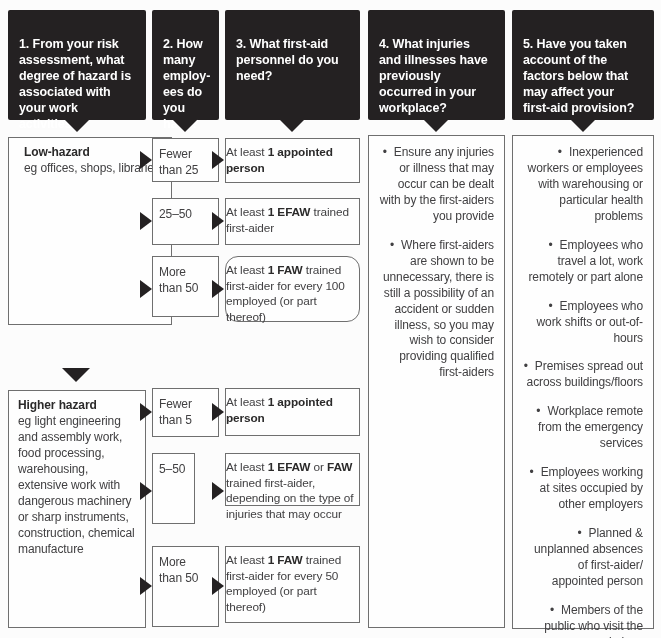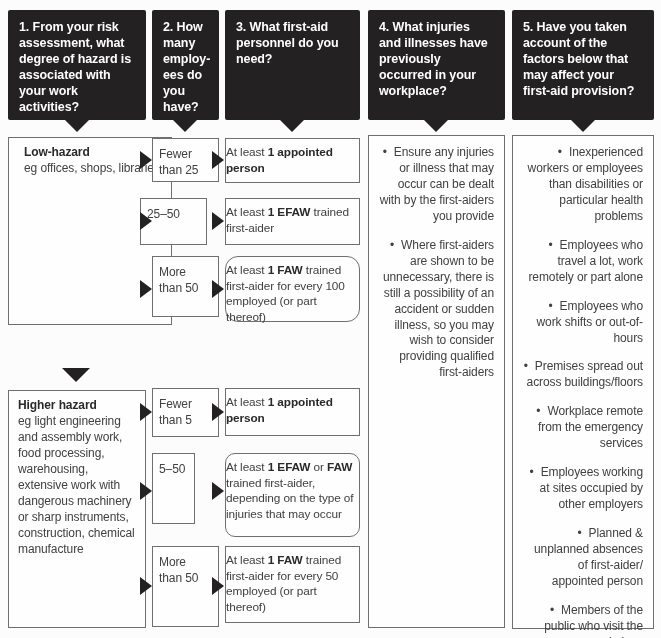--- a/index.html
+++ b/index.html
@@ -13,21 +13,21 @@
   *{margin:0;padding:0;box-sizing:border-box;}
   html,body{background:#ffffff;}
   body{font-family:"Liberation Sans","DejaVu Sans",sans-serif;}
   .canvas{
     position:relative;width:661px;height:638px;background:var(--page-bg);
     overflow:hidden;color:var(--body-text);
   }
   .hdr{
     position:absolute;top:10px;height:110px;background:var(--header-bg);
     color:var(--header-text);font-weight:bold;font-size:12.5px;line-height:1.28;
-    padding:9px 11px;border-radius:2px;letter-spacing:-0.1px;
+    padding:26px 11px;border-radius:2px;letter-spacing:-0.1px;
   }
   .tail{
     position:absolute;top:119px;width:0;height:0;
     border-left:13px solid transparent;border-right:13px solid transparent;
     border-top:13px solid var(--header-bg);
   }
   .gbox{
     position:absolute;background:#fefefe;border:1px solid var(--box-border);
     font-size:12px;line-height:1.33;color:var(--body-text);letter-spacing:-0.1px;
   }
@@ -80,21 +80,21 @@
     <div>eg light engineering and assembly work, food processing, warehousing, extensive work with dangerous machinery or sharp instruments, construction, chemical manufacture</div>
   </div>
 
   <div class="gbox ebox" style="left:152px;top:138px;width:67px;height:44px;">
     <span>Fewer than 25</span>
   </div>
   <div class="gbox pbox" style="left:225px;top:138px;width:135px;height:45px;">
     <span>At least <b>1 appointed person</b></span>
   </div>
 
-  <div class="gbox ebox" style="left:140px;top:198px;width:67px;height:47px;">
+  <div class="gbox ebox" style="left:152px;top:198px;width:67px;height:47px;">
     <span>25–50</span>
   </div>
   <div class="gbox pbox" style="left:225px;top:198px;width:135px;height:47px;">
     <span>At least <b>1 EFAW</b> trained first-aider</span>
   </div>
 
   <div class="gbox ebox" style="left:152px;top:256px;width:67px;height:61px;">
     <span>More than 50</span>
   </div>
   <div class="gbox pbox" style="left:225px;top:256px;width:135px;height:66px;border-radius:13px;">
@@ -104,21 +104,21 @@
   <div class="gbox ebox" style="left:152px;top:388px;width:67px;height:49px;">
     <span>Fewer than 5</span>
   </div>
   <div class="gbox pbox" style="left:225px;top:388px;width:135px;height:48px;">
     <span>At least <b>1 appointed person</b></span>
   </div>
 
   <div class="gbox ebox" style="left:152px;top:453px;width:43px;height:71px;">
     <span>5–50</span>
   </div>
-  <div class="gbox pbox" style="left:225px;top:453px;width:135px;height:84px;border-radius:10px;">
+  <div class="gbox pbox" style="left:225px;top:453px;width:135px;height:53px;">
     <span>At least <b>1 EFAW</b> or <b>FAW</b> trained first-aider, depending on the type of injuries that may occur</span>
   </div>
 
   <div class="gbox ebox" style="left:152px;top:546px;width:67px;height:81px;">
     <span>More than 50</span>
   </div>
   <div class="gbox pbox" style="left:225px;top:546px;width:135px;height:77px;">
     <span>At least <b>1 FAW</b> trained first-aider for every 50 employed (or part thereof)</span>
   </div>
 
@@ -139,21 +139,21 @@
     <div>
 
     <p class="bullet"><span class="blt">•</span><span>Ensure any injuries or illness that may occur can be dealt with by the first-aiders you provide</span></p>
         <p class="bullet"><span class="blt">•</span><span>Where first-aiders are shown to be unnecessary, there is still a possibility of an accident or sudden illness, so you may wish to consider providing qualified first-aiders</span></p>
       </div>
   </div>
 
   <div class="gbox bigbox" style="left:512px;top:135px;width:142px;height:494px;">
     <div>
 
-    <p class="bullet"><span class="blt">•</span><span>Inexperienced workers or employees than disabilities or particular health problems</span></p>
+    <p class="bullet"><span class="blt">•</span><span>Inexperienced workers or employees with warehousing or particular health problems</span></p>
         <p class="bullet"><span class="blt">•</span><span>Employees who travel a lot, work remotely or part alone</span></p>
         <p class="bullet"><span class="blt">•</span><span>Employees who work shifts or out-of-hours</span></p>
         <p class="bullet"><span class="blt">•</span><span>Premises spread out across buildings/floors</span></p>
         <p class="bullet"><span class="blt">•</span><span>Workplace remote from the emergency services</span></p>
         <p class="bullet"><span class="blt">•</span><span>Employees working at sites occupied by other employers</span></p>
         <p class="bullet"><span class="blt">•</span><span>Planned &amp; unplanned absences of first-aider/ appointed person</span></p>
         <p class="bullet"><span class="blt">•</span><span>Members of the public who visit the workplace</span></p>
       </div>
   </div>
 

